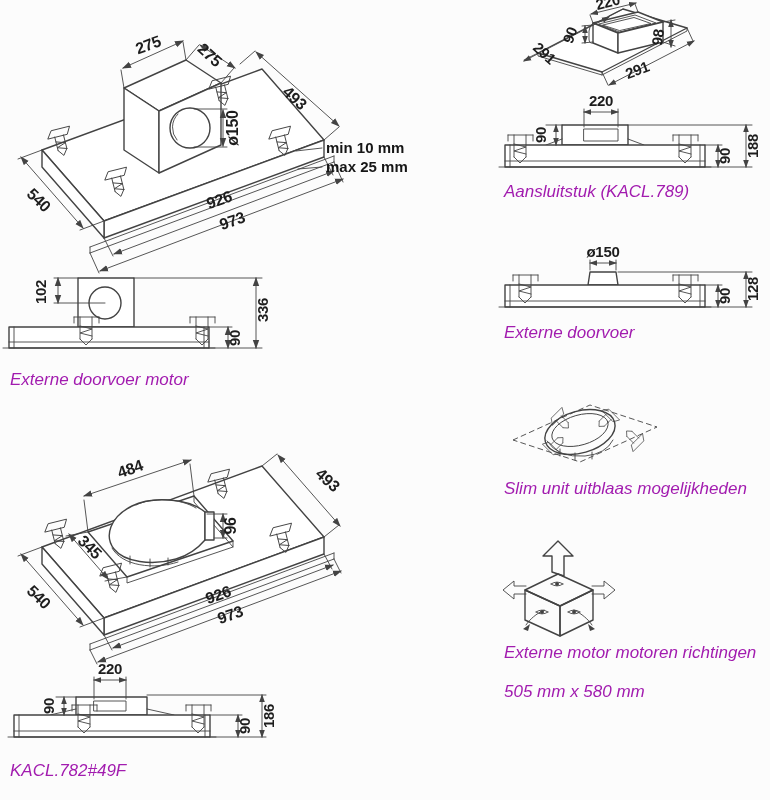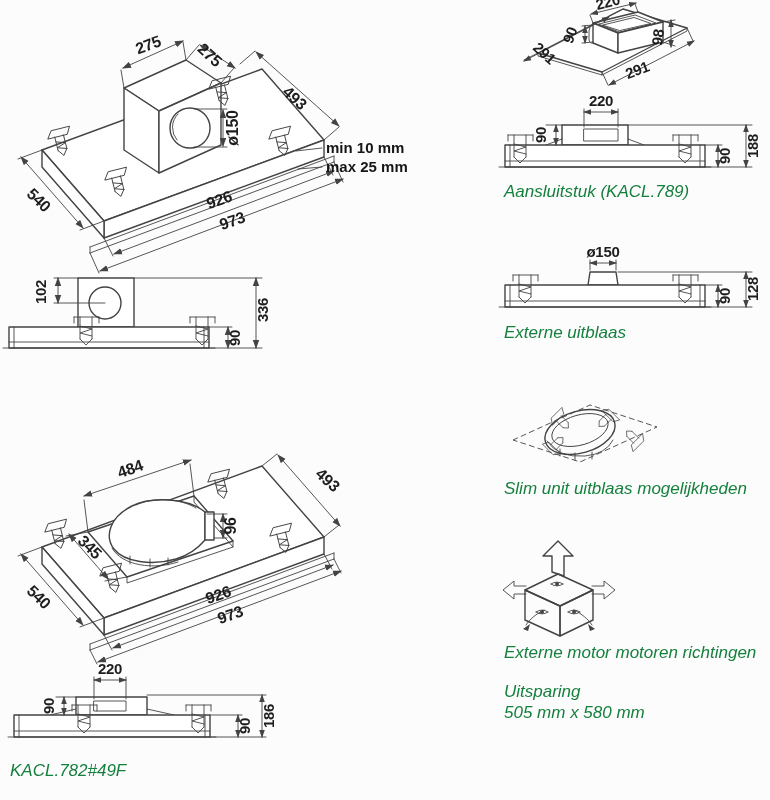--- a/index.html
+++ b/index.html
@@ -12,21 +12,21 @@
   .ln { fill:none; stroke:#434343; stroke-width:1.4; stroke-linejoin:round; stroke-linecap:round; }
   .lw { fill:#ffffff; stroke:#434343; stroke-width:1.4; stroke-linejoin:round; }
   .lt { fill:none; stroke:#434343; stroke-width:0.9; stroke-linejoin:round; stroke-linecap:round; }
   .dash { stroke-dasharray:5,4; }
   text { font-family:"Liberation Sans", sans-serif; }
   .dt  { font-weight:bold; font-size:16px; fill:#1d1d1d; text-anchor:middle; letter-spacing:-0.3px; }
   .dts { font-weight:bold; font-size:15px; fill:#1d1d1d; text-anchor:middle; letter-spacing:-0.3px; }
   .dminmax { font-weight:bold; font-size:15px; fill:#161616; text-anchor:start; }
   .caption {
     position:absolute; font-style:italic; font-size:17px; line-height:21px;
-    color:#15803d; white-space:nowrap;
+    color:#a21caf; white-space:nowrap;
   }
 </style>
 </head>
 <body>
 
 <div class="page">
 
   <svg style="left:0;top:0" width="440" height="278" viewBox="0 0 440 278">
     <defs>
       <marker id="mA" markerWidth="9" markerHeight="8" refX="8" refY="4" orient="auto-start-reverse" markerUnits="userSpaceOnUse">
@@ -126,20 +126,21 @@
       <line class="lt" x1="256" y1="26" x2="256" y2="96" marker-start="url(#mB)" marker-end="url(#mB)"></line>
     </g>
     <g>
       <text class="dts" transform="translate(46,40) rotate(-90)">102</text>
       <text class="dts" transform="translate(240,86) rotate(-90)">90</text>
       <text class="dts" transform="translate(268,58) rotate(-90)">336</text>
     </g>
   </svg>
 
   <div class="caption" style="left:10px;top:369px">
+    <div>Externe doorvoer motor</div>
   </div>
 
   <svg style="left:490px;top:0" width="280" height="94" viewBox="0 0 280 94">
     <defs>
       <marker id="mE" markerWidth="8" markerHeight="7" refX="7" refY="3.5" orient="auto-start-reverse" markerUnits="userSpaceOnUse">
         <path d="M0,0.7 8,3.5 0,6.3 Z" fill="#434343"></path>
       </marker>
     </defs>
     <g>
       <path class="lw" d="M48,53 L133,9 L197,28 L112,72 Z"></path>
@@ -249,21 +250,21 @@
       <line class="lt" x1="256" y1="32" x2="256" y2="67" marker-start="url(#mG)" marker-end="url(#mG)"></line>
     </g>
     <g>
       <text class="dts" x="113" y="17">ø150</text>
       <text class="dts" transform="translate(240,56) rotate(-90)">90</text>
       <text class="dts" transform="translate(268,49) rotate(-90)">128</text>
     </g>
   </svg>
 
   <div class="caption" style="left:504px;top:322px">
-    <div>Externe uitblaas</div>
+    <div>Externe doorvoer</div>
   </div>
 
   <svg style="left:490px;top:390px" width="280" height="95" viewBox="0 0 280 95">
     <defs>
       <g id="kH" transform="translate(-12,-6)">
         <path class="lt" d="M0,8 L5,1 L24,1 L20,8 Z" fill="#ffffff"></path>
         <path class="lt" d="M7,8 L7,20 M16,8 L16,20"></path>
         <path class="lt" d="M7,20 l4.5,5 4.5,-5"></path>
       </g>
     </defs>
@@ -427,17 +428,16 @@
       <circle cx="84" cy="72" r="1.4" fill="#434343"></circle>
       <path d="M78,72 Q84,68 90,72 M90,72 Q84,76 78,72"></path>
     </g>
   </svg>
 
   <div class="caption" style="left:504px;top:642px">
     <div>Externe motor motoren richtingen</div>
   </div>
 
   <div class="caption" style="left:504px;top:681px">
-    <div>Uitsparing</div>
     <div>505 mm x 580 mm</div>
   </div>
 
 </div>
 
 </body></html>

